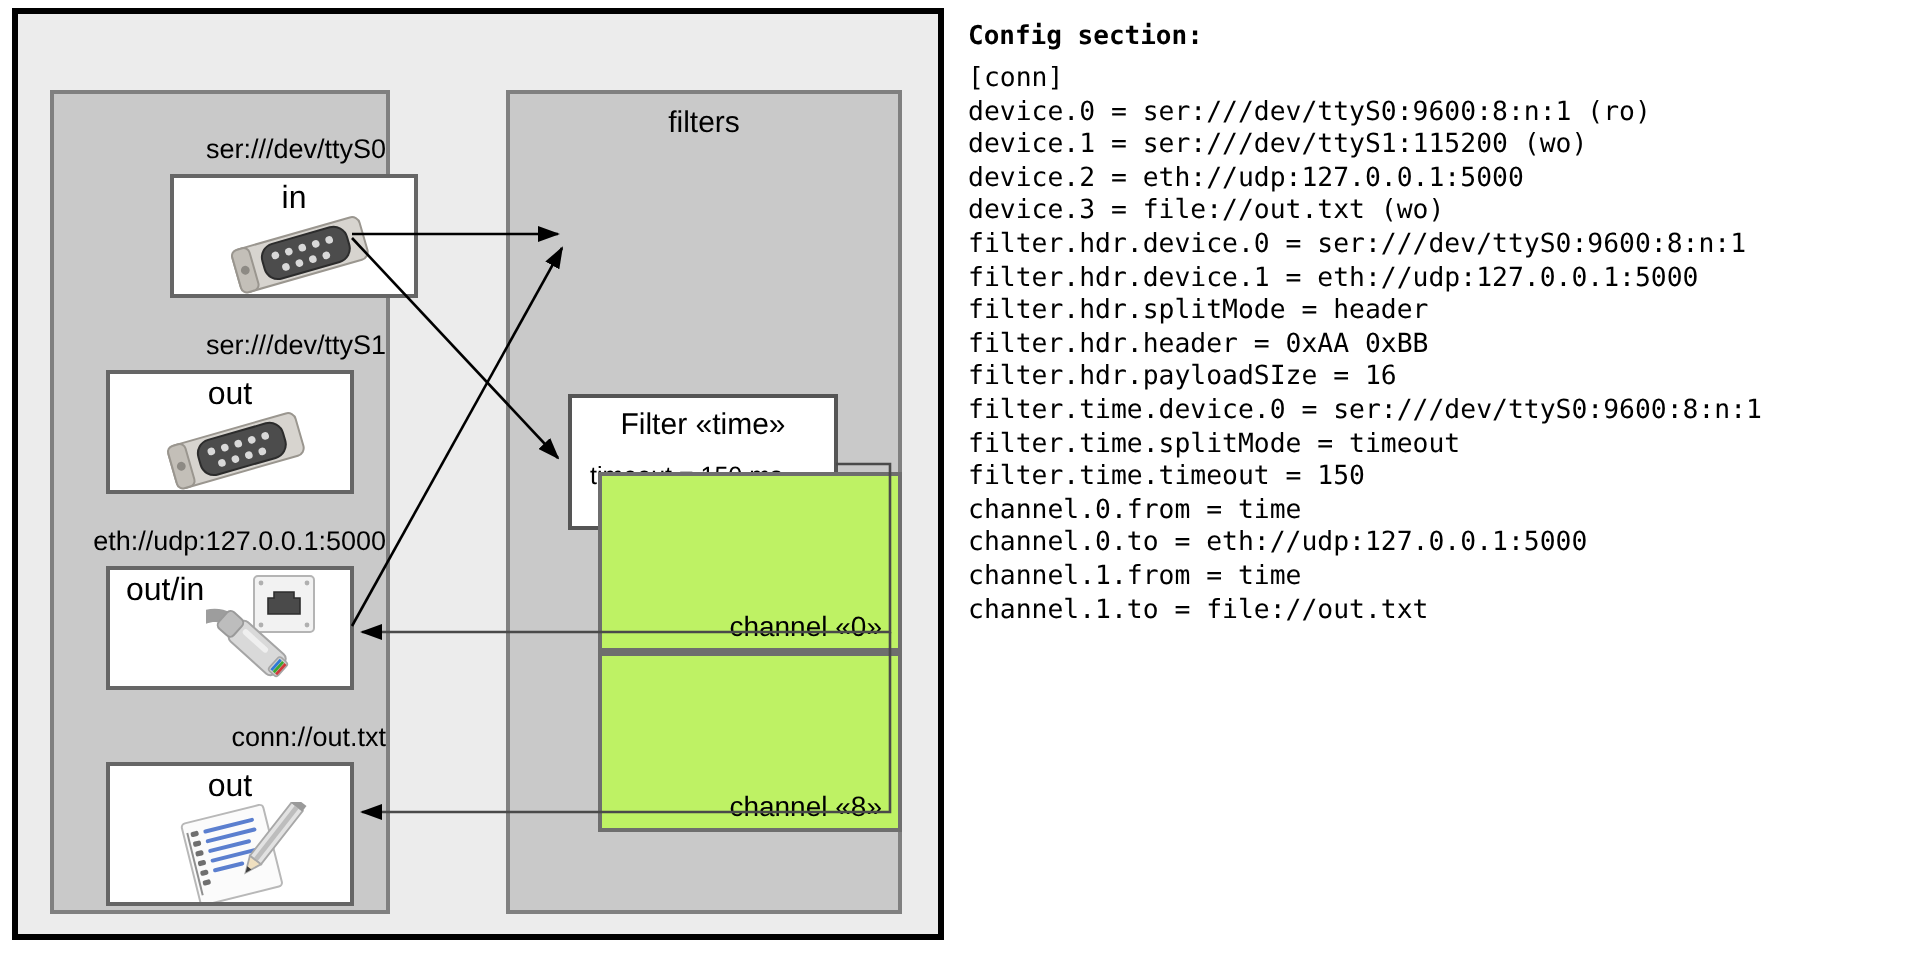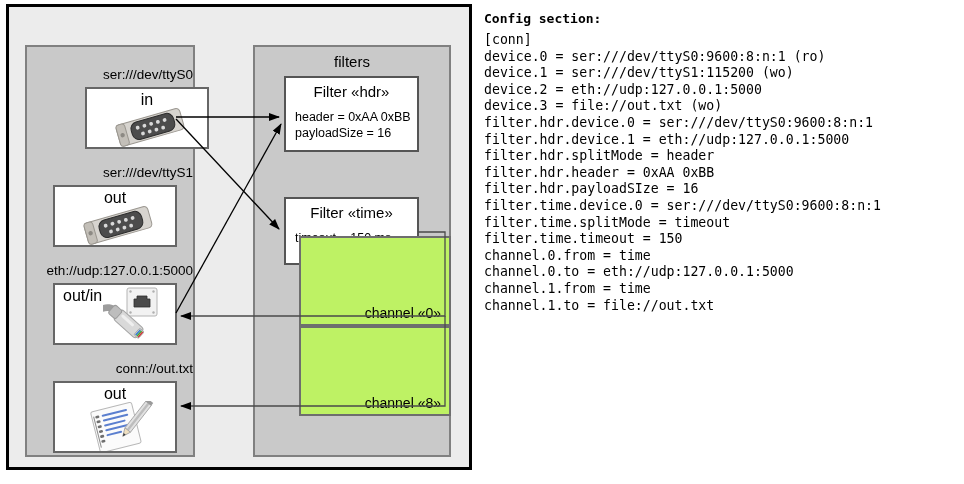--- a/index.html
+++ b/index.html
@@ -190,25 +190,20 @@
           <path d="M45.2 34.9 L46.5 38 L47.8 34.9 Z" fill="#3a3a3a"></path>
           <rect x="43" y="-7" width="7" height="3.4" fill="#9a9a9a"></rect>
         </g>
       </svg>
     </div>
   </div>
 
   <div id="filters-panel" class="panel">
     <div class="panel-title">filters</div>
 
-    <div class="filter-box" style="left:29px;top:29px;width:135px;height:76px;">
-      <div class="filter-title">Filter «hdr»</div>
-      <div class="filter-prop" style="top:32px;">header = 0xAA 0xBB</div>
-      <div class="filter-prop" style="top:48px;">payloadSize = 16</div>
-    </div>
 
     <div class="filter-box" style="left:29px;top:150px;width:135px;height:68px;">
       <div class="filter-title">Filter «time»</div>
       <div class="filter-prop" style="top:32px;">timeout = 150 ms</div>
     </div>
 
     <div class="chan-band" style="left:44px;top:189px;width:152px;height:90px;">
       <div class="chan-label">channel «0»</div>
     </div>
 

